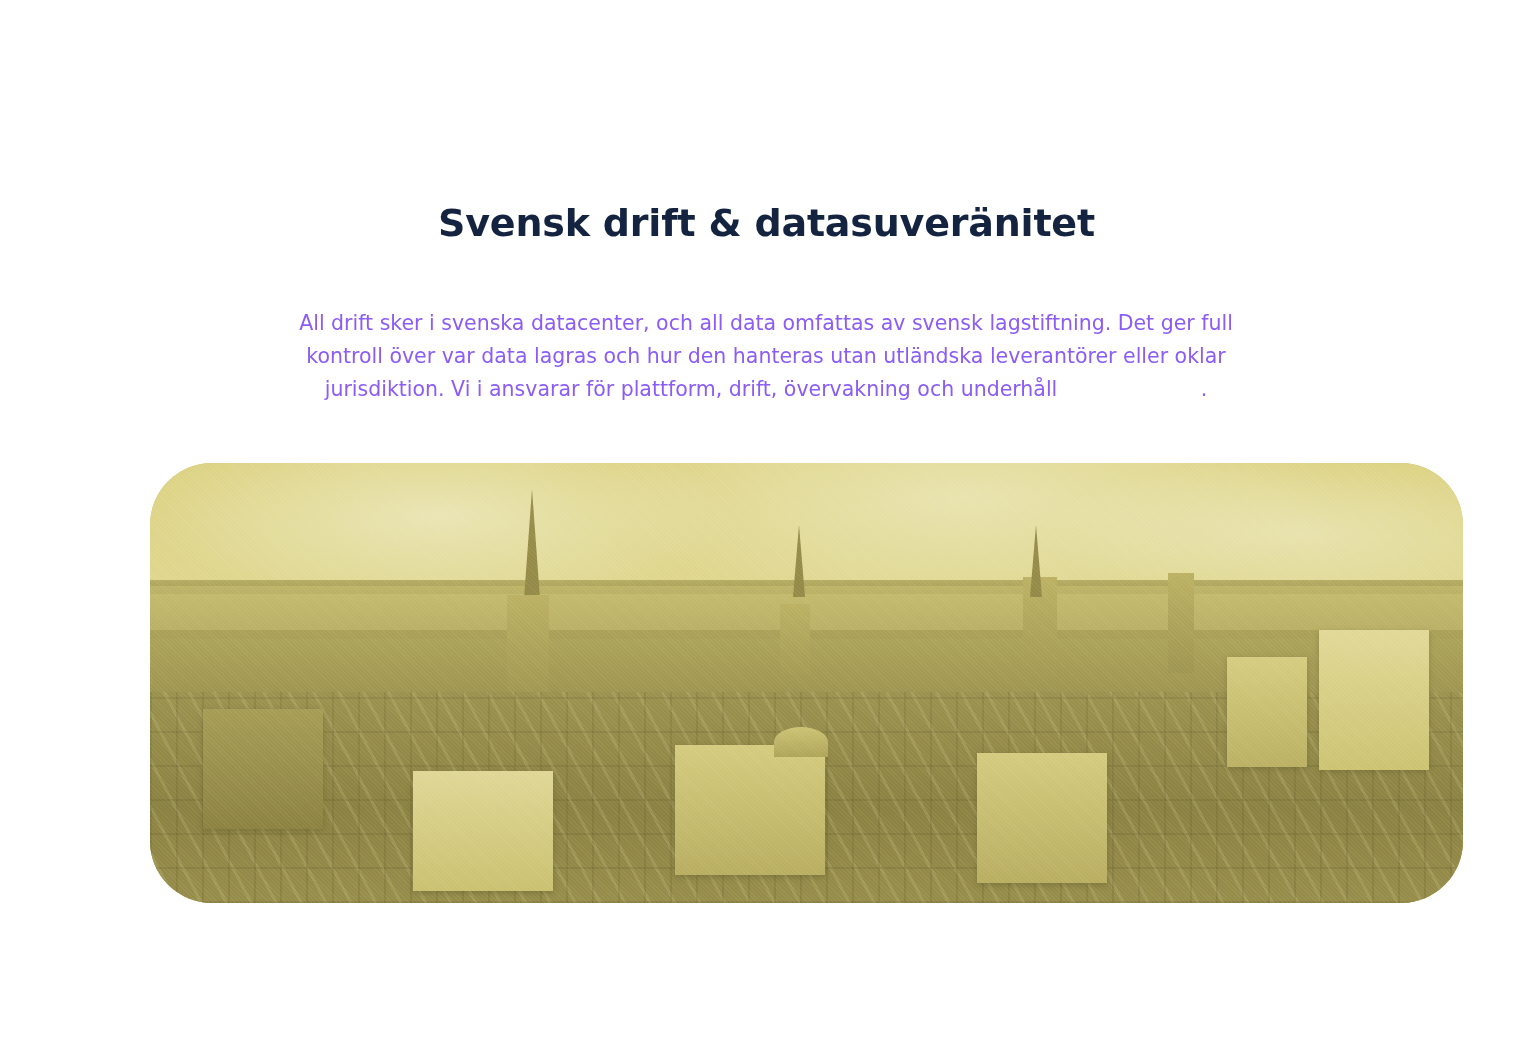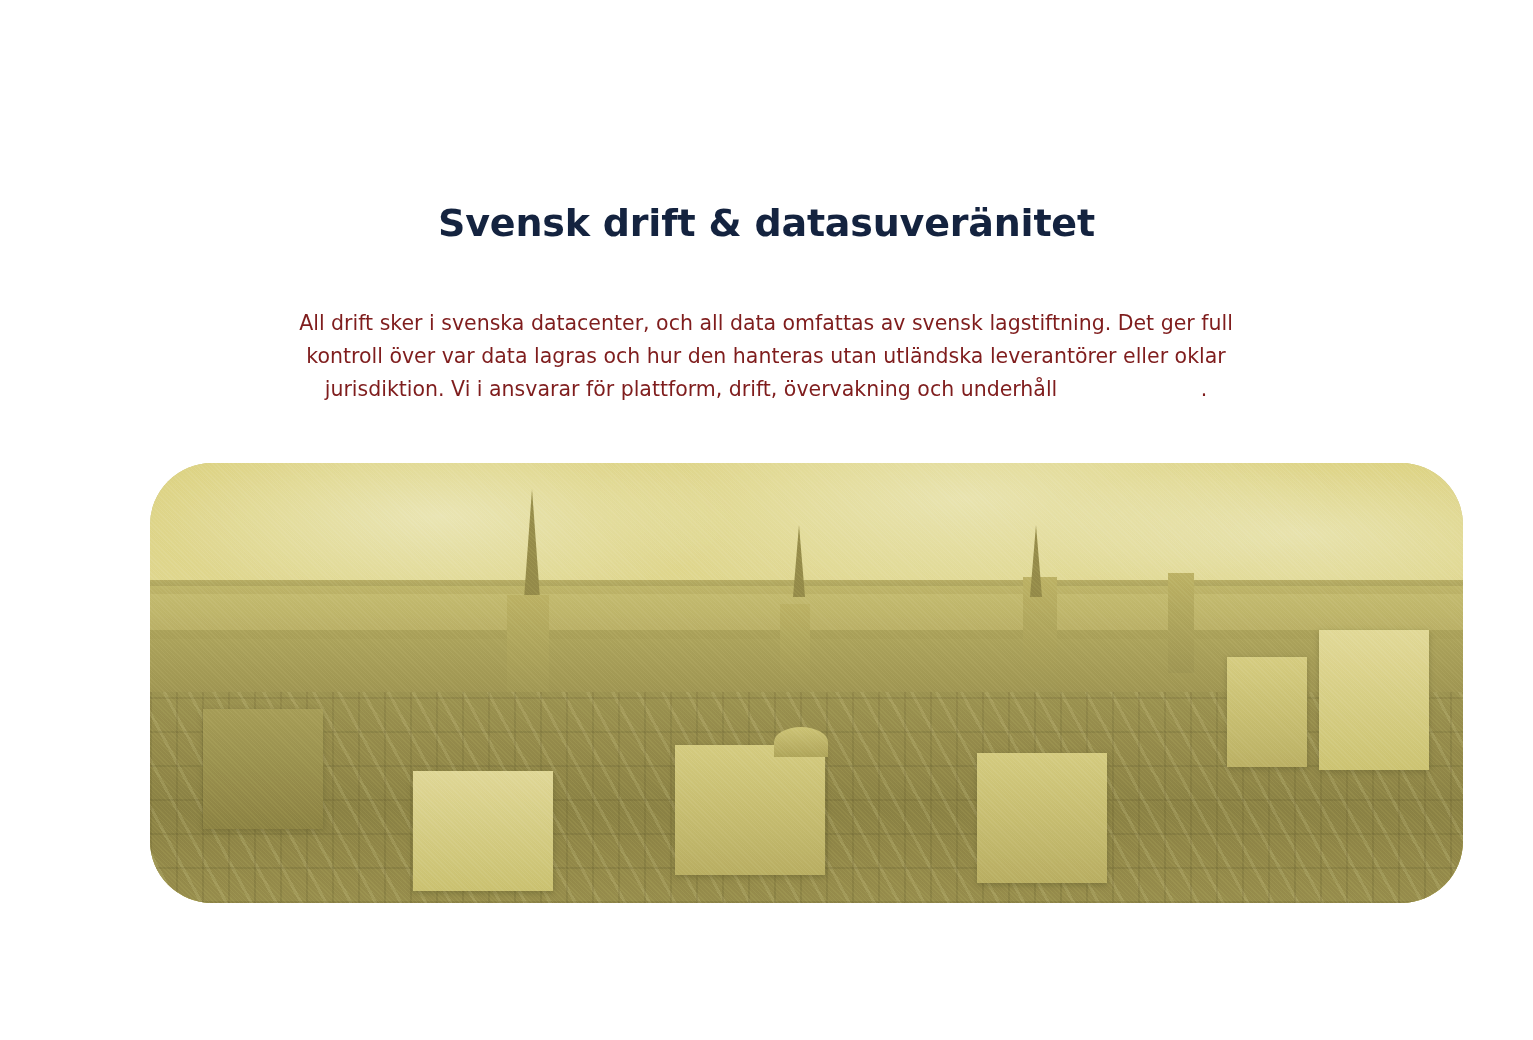--- a/index.html
+++ b/index.html
@@ -36,21 +36,21 @@
 
   .body-copy {
     position: absolute;
     top: 286px;
     left: 286px;
     width: 960px;
     text-align: center;
     font-family: "DejaVu Sans", sans-serif;
     font-size: 20.5px;
     line-height: 1.62;
-    color: #7f1d1d;
+    color: #8b5cf6;
   }
 
   .body-copy .spacer-dot {
     display: inline-block;
     width: 150px;
     text-align: right;
   }
 
   .hero-figure {
     position: absolute;

